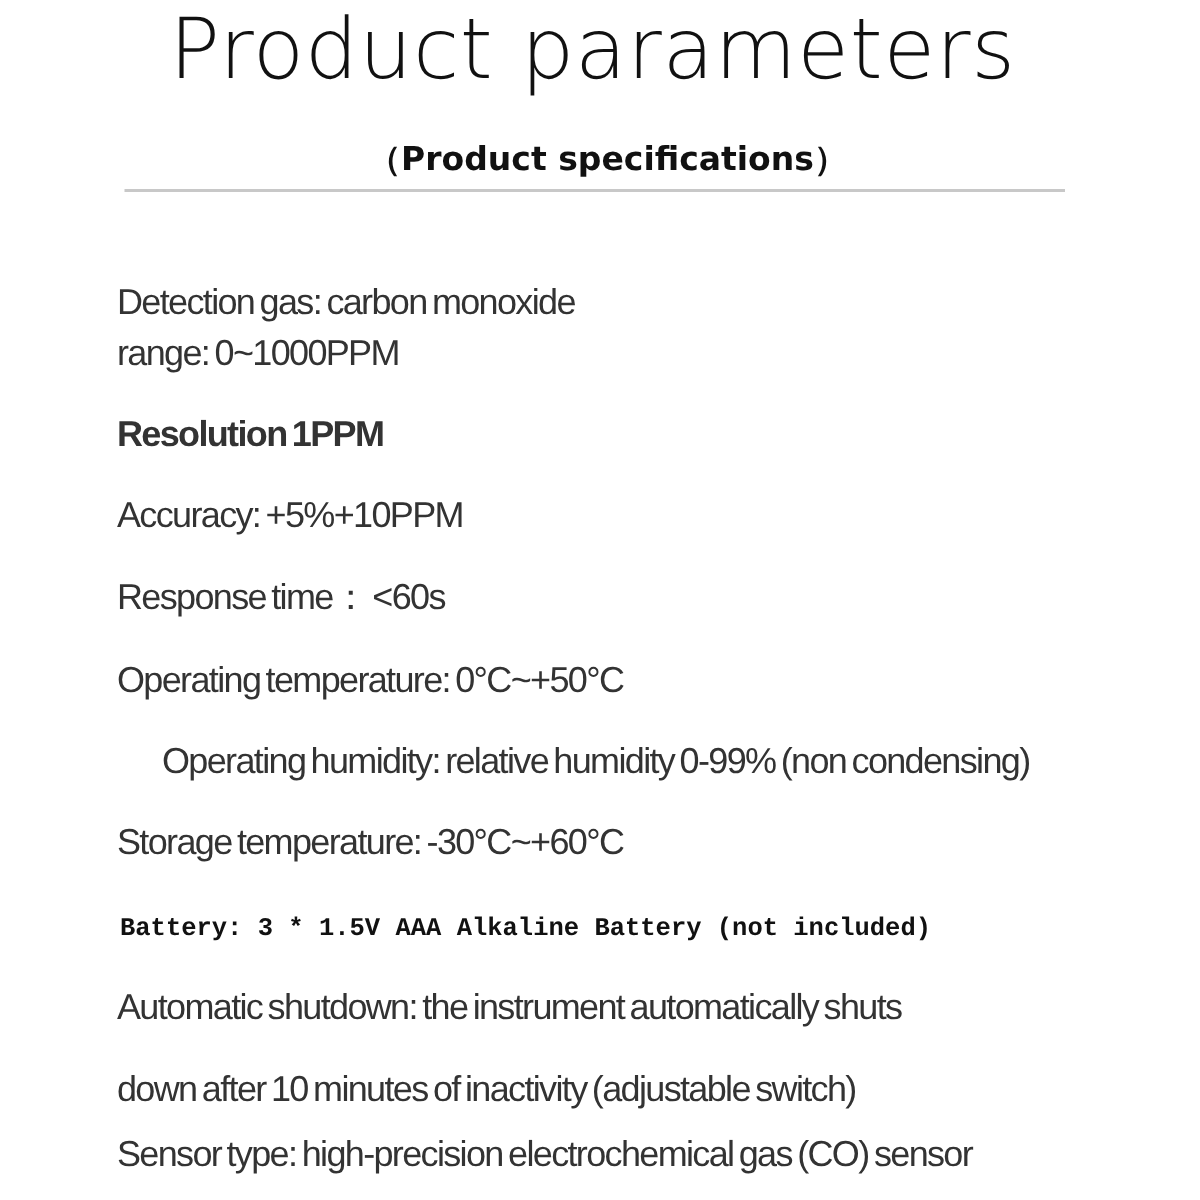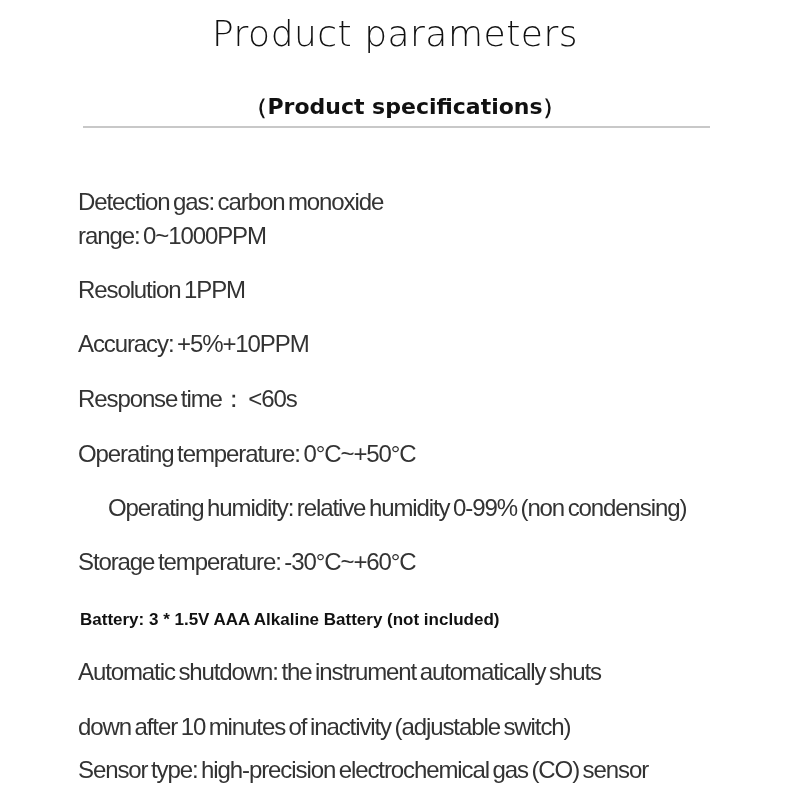--- a/index.html
+++ b/index.html
@@ -16,21 +16,21 @@
       color: #222222;
     }
     .title {
       position: absolute;
       left: 0;
       top: 6px;
       width: 790px;
       text-align: center;
       font-family: "DejaVu Sans", sans-serif;
       font-weight: 300;
-      font-size: 36px;
+      font-size: 56px;
       letter-spacing: 0.5px;
       color: #111111;
       margin: 0;
       line-height: 56px;
     }
     .subtitle {
       position: absolute;
       left: 0;
       top: 80px;
       width: 790px;
@@ -64,40 +64,40 @@
       left: 0;
       white-space: nowrap;
       font-family: "Liberation Sans", sans-serif;
       font-size: 24px;
       color: #333333;
       letter-spacing: -1.1px;
       word-spacing: -2px;
       line-height: 30px;
     }
     .spec-item.bold-small {
-      font-family: Liberation Sans, sans-serif;
+      font-family: Liberation Mono, monospace;
       font-weight: bold;
       font-size: 17px;
       letter-spacing: 0;
       word-spacing: 0;
       color: #111111;
       left: 2px;
     }
   </style>
 </head>
 <body>
 
 <h1 class="title">Product parameters</h1>
 <h2 class="subtitle">（Product specifications）</h2>
 <div class="divider"></div>
 
 <ul class="spec-list">
   <li class="spec-item" style="top: 166px; margin-top: 21px;">Detection gas: carbon monoxide</li>
   <li class="spec-item" style="top: 221px;">range: 0~1000PPM</li>
-  <li class="spec-item" style="top: 275px;">Resolution 1PPM</li>
+  <li class="spec-item" style="top: 275px; font-weight: bold;">Resolution 1PPM</li>
   <li class="spec-item" style="top: 329px;">Accuracy: +5%+10PPM</li>
   <li class="spec-item" style="top: 384px;">Response time：  &lt;60s</li>
   <li class="spec-item" style="top: 439px; text-align: center;">Operating temperature: 0°C~+50°C</li>
   <li class="spec-item" style="top: 493px; margin-left: 30px;">Operating humidity: relative humidity 0-99% (non condensing)</li>
   <li class="spec-item" style="top: 547px;">Storage temperature: -30°C~+60°C</li>
   <li class="spec-item bold-small" style="top: 605px;">Battery: 3 * 1.5V AAA Alkaline Battery (not included)</li>
   <li class="spec-item" style="top: 657px;">Automatic shutdown: the instrument automatically shuts</li>
   <li class="spec-item" style="top: 712px;">down after 10 minutes of inactivity (adjustable switch)</li>
   <li class="spec-item" style="top: 755px;">Sensor type: high-precision electrochemical gas (CO) sensor</li>
 </ul>

